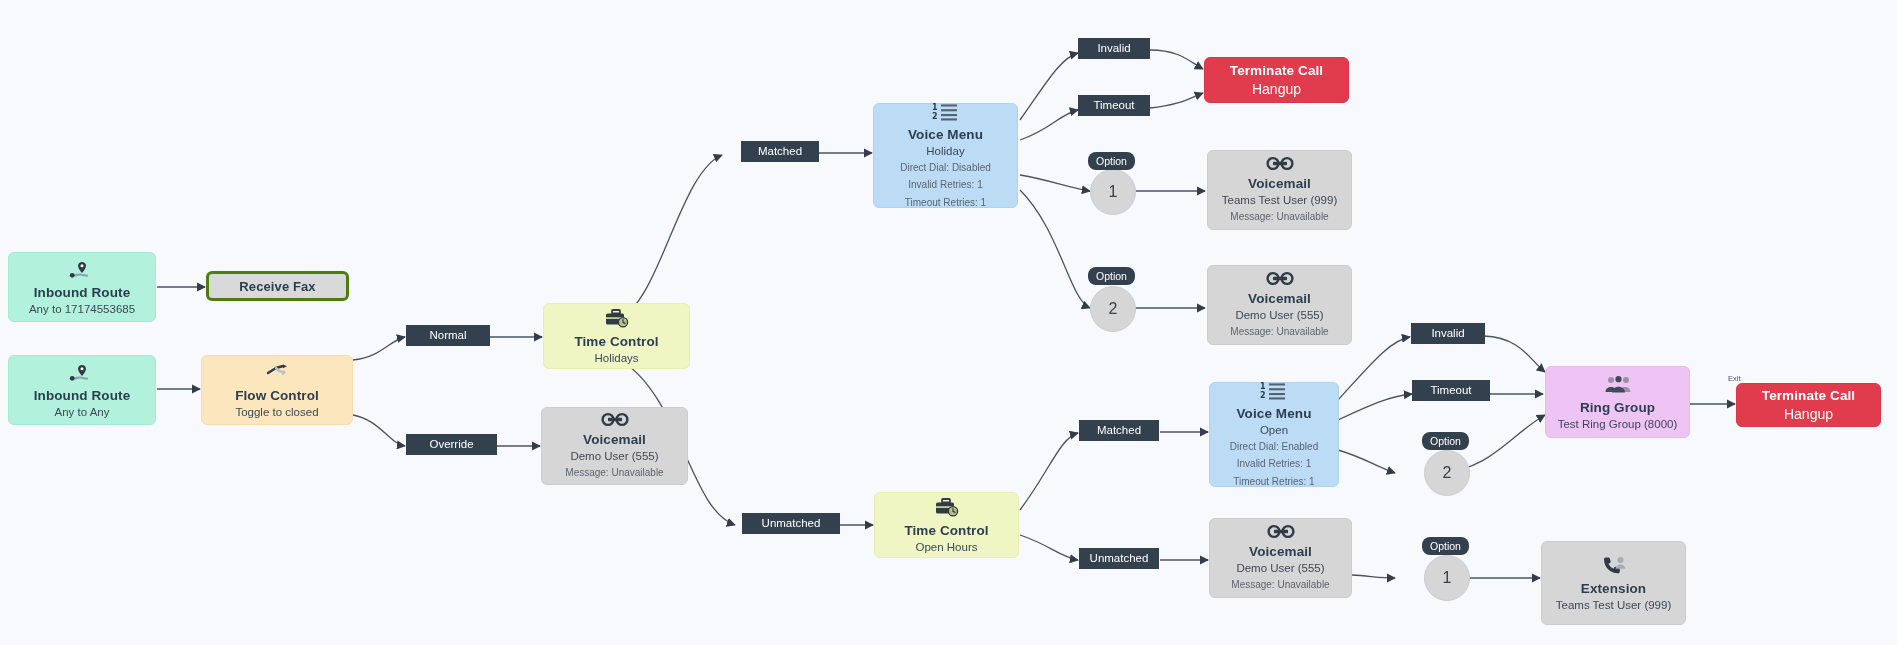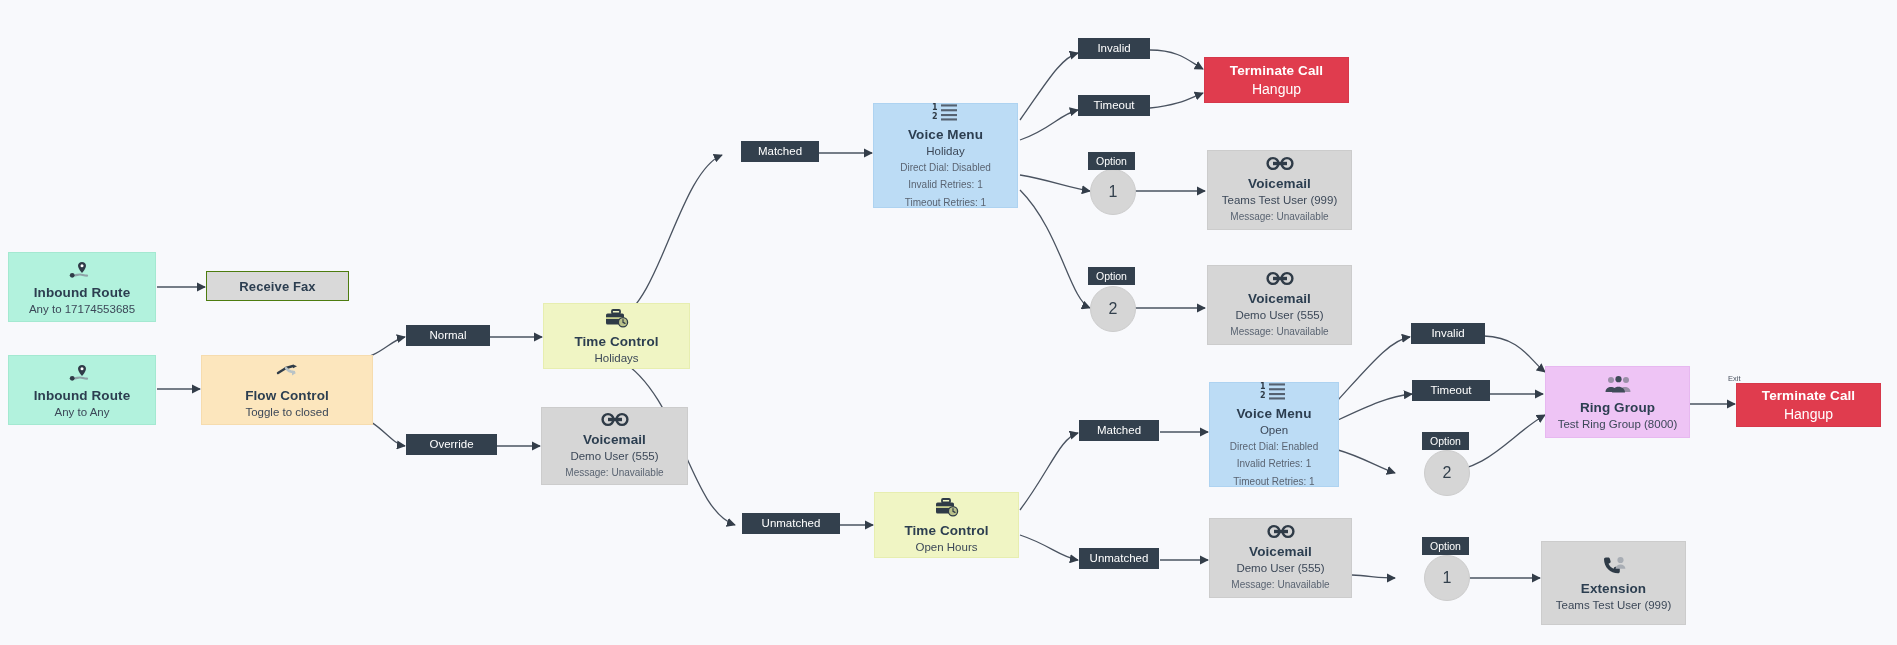--- a/index.html
+++ b/index.html
@@ -10,34 +10,34 @@
     overflow:hidden;
     position:relative;
   }
   #canvas{position:absolute;inset:0;width:1897px;height:645px;}
   #edges{position:absolute;left:0;top:0;width:1897px;height:645px;pointer-events:none;}
 
   
   .node{
     position:absolute;
     box-sizing:border-box;
-    border-radius:0;
+    border-radius:6px;
     display:flex;flex-direction:column;
     align-items:center;justify-content:center;
     text-align:center;
     padding:8px 6px;
     color:#2c3e50;
   }
   .node .n-icon{line-height:0;margin-bottom:5px;}
   .node .n-title{font-weight:bold;font-size:13.5px;letter-spacing:.1px;}
   .node .n-sub{font-size:11.5px;margin-top:3px;color:#3c4858;}
   .node .n-meta{font-size:10px;margin-top:4px;color:#5a6472;line-height:1.35;}
 
   .n-green{background:#b2f2dd;border:1px solid #a4e9d1;}
-  .n-grey{background:#d9d9d9;border:1px solid #4d7c0f;}
+  .n-grey{background:#d9d9d9;border:3px solid #4d7c0f;}
   .n-grey2{background:#d6d6d6;border:1px solid #cccccc;}
   .n-orange{background:#fce6bd;border:1px solid #f6dcae;}
   .n-yellow{background:#f0f5c4;border:1px solid #e7eeb0;}
   .n-blue{background:#bcdcf5;border:1px solid #aed3f1;}
   .n-red{background:#e03c4e;border:1px solid #d6384a;color:#ffffff;}
   .n-red .n-title{color:#fff;}
   .n-red .n-sub{color:#fff;font-size:14px;}
   .n-purple{background:#eec4f5;border:1px solid #e7b8f0;}
 
   .plain{justify-content:center;}
@@ -53,21 +53,21 @@
     padding:4px 10px;
     white-space:nowrap;
     box-sizing:border-box;
     text-align:center;
     line-height:1.15;
     z-index:6;
   }
   .opt-badge{
     position:absolute;
     background:#33404d;color:#fff;
-    font-size:10.5px;border-radius:0;
+    font-size:10.5px;border-radius:8px;
     padding:3px 8px;white-space:nowrap;z-index:8;
   }
   .opt-circle{
     position:absolute;
     width:44px;height:44px;border-radius:50%;
     background:#d6d6d6;border:1px solid #cccccc;
     display:flex;align-items:center;justify-content:center;
     font-size:16px;color:#33404d;z-index:7;
   }
   .tiny-label{
@@ -176,21 +176,21 @@
         <path d="M13 2c2.2 0 4 1.7 4 3.8 0 2.8-4 7.2-4 7.2s-4-4.4-4-7.2C9 3.7 10.8 2 13 2z" fill="#2f3b47"></path>
         <circle cx="13" cy="5.8" r="1.5" fill="#ffffff"></circle>
         <path d="M4 15.5c3 0 5-1 7-1s4 1.2 7 1.2" stroke="#8fa3a8" stroke-width="2.2" fill="none" stroke-linecap="round"></path>
         <circle cx="3.2" cy="15.3" r="2.4" fill="#2f3b47"></circle>
       </svg>
     </span>
     <div class="n-title">Inbound Route</div>
     <div class="n-sub">Any to Any</div>
   </div>
 
-  <div class="node n-orange" style="left:201px;top:355px;width:172px;height:70px;">
+  <div class="node n-orange" style="left:201px;top:355px;width:152px;height:70px;">
     <span class="n-icon">
       <svg width="24" height="20" viewBox="0 0 24 20">
         <path d="M3 10 L11 5" stroke="#2f3b47" stroke-width="2.4" fill="none" stroke-linecap="round"></path>
         <path d="M11 5 L18 3" stroke="#2f3b47" stroke-width="2.4" fill="none" stroke-linecap="round"></path>
         <path d="M18 1.5 L22 3.3 L18 5.2 Z" fill="#2f3b47"></path>
         <path d="M11 5 C13 8 16 9 19 9" stroke="#b9c3c6" stroke-width="2.4" fill="none" stroke-linecap="round"></path>
         <path d="M17 12.5 L21 10 L17 7.4 Z" fill="#b9c3c6"></path>
       </svg>
     </span>
     <div class="n-title">Flow Control</div>

